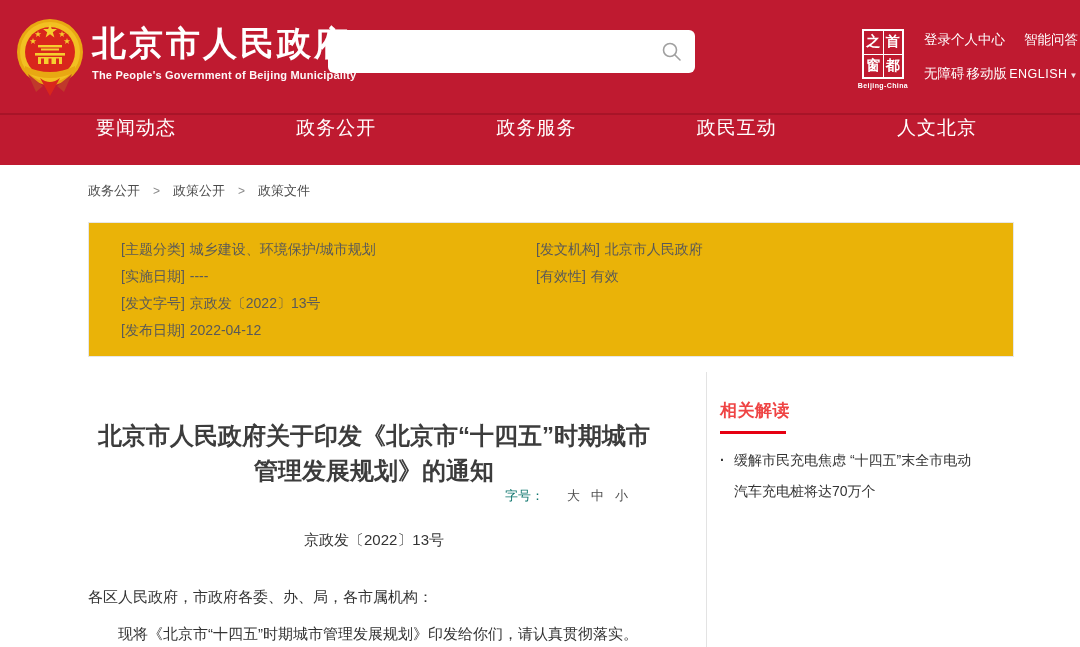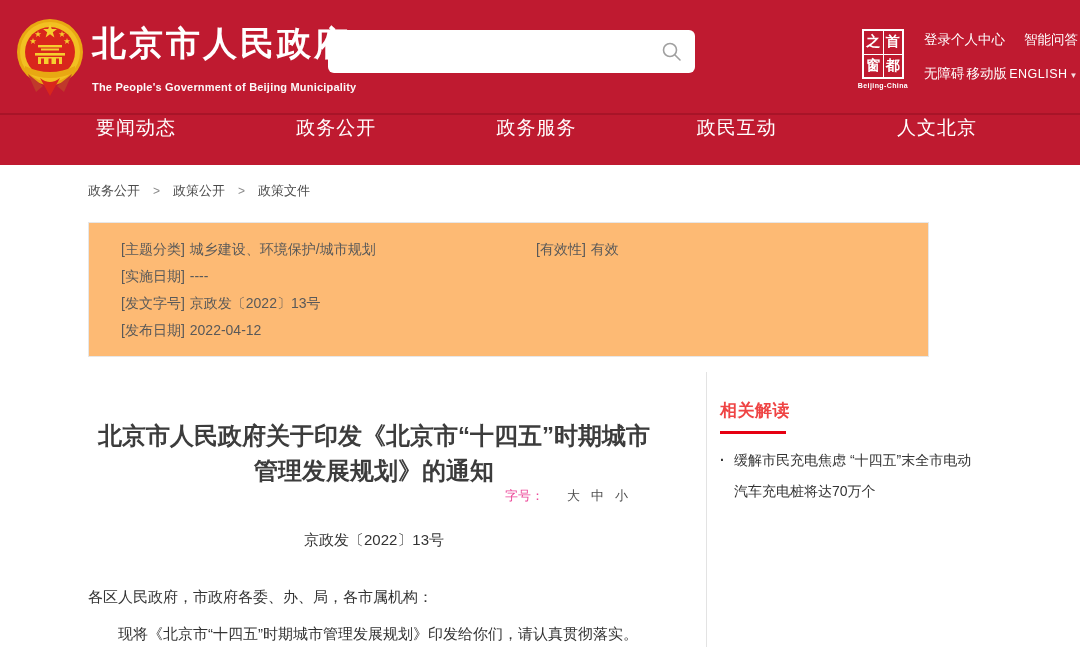--- a/index.html
+++ b/index.html
@@ -6,21 +6,21 @@
   html,body { background:#ffffff; }
   .page {
     position:relative; width:1080px; height:647px; overflow:hidden;
     background:#ffffff; font-family:"Liberation Sans", sans-serif;
   }
   
   .header { position:absolute; left:0; top:0; width:1080px; height:113px; background:#bf1a30; }
   .emblem { position:absolute; left:16px; top:14px; width:68px; height:84px; cursor:pointer; }
   .site-titles { position:absolute; left:92px; top:24px; color:#ffffff; cursor:pointer; }
   .site-title { font-size:34px; font-weight:bold; letter-spacing:3px; line-height:38px; }
-  .site-subtitle { font-size:11px; margin-top:19px; letter-spacing:0.2px; font-weight:bold; opacity:0.97; }
+  .site-subtitle { font-size:11px; margin-top:7px; letter-spacing:0.2px; font-weight:bold; opacity:0.97; }
   .search-box { position:absolute; left:328px; top:30px; width:367px; height:43px; background:#ffffff; border-radius:6px; }
   .search-input { position:absolute; left:14px; top:0; width:320px; height:43px; border:none; outline:none; background:transparent; font-size:15px; color:#333; }
   .search-btn { position:absolute; right:12px; top:10px; width:23px; height:23px; border:none; background:transparent; cursor:pointer; padding:0; }
   .seal { position:absolute; left:862px; top:29px; width:42px; height:50px; border:2px solid #ffffff; background:#ffffff; display:grid; grid-template-columns:1fr 1fr; grid-template-rows:1fr 1fr; gap:1px; cursor:pointer; }
   .seal-cell { background:#bf1a30; color:#ffffff; display:flex; align-items:center; justify-content:center; font-size:14px; font-weight:bold; font-family:"Liberation Serif", serif; }
   .seal-caption { position:absolute; left:856px; top:82px; width:54px; text-align:center; color:#ffffff; font-size:7px; font-weight:bold; letter-spacing:0.4px; }
   .header-links { position:absolute; left:924px; top:31px; width:154px; color:#ffffff; }
   .hl-row { display:flex; justify-content:space-between; align-items:center; font-size:13.5px; }
   .hl-row + .hl-row { margin-top:16px; }
   .hl-link { cursor:pointer; white-space:nowrap; }
@@ -28,31 +28,31 @@
   .caret { font-size:8px; margin-left:2px; opacity:0.85; }
   
   .nav { position:absolute; left:0; top:113px; width:1080px; height:52px; background:#bf1a30; border-top:2px solid #a81428; }
   .nav-inner { position:absolute; left:88px; top:0; width:897px; height:50px; display:flex; justify-content:space-between; }
   .nav-item { color:#ffffff; font-size:19px; letter-spacing:1px; cursor:pointer; padding:0 8px; }
   
   .breadcrumb { position:absolute; left:88px; top:182px; display:flex; align-items:center; gap:13px; font-size:13px; color:#4c4c4c; }
   .bc-item { cursor:pointer; }
   .bc-sep { color:#8a8a8a; font-size:12px; }
   
-  .meta-box { position:absolute; left:88px; top:222px; width:841px; height:135px; border:1px solid #e7e7e7; background:#fdba74; }
+  .meta-box { position:absolute; left:88px; top:222px; width:926px; height:135px; border:1px solid #e7e7e7; background:#eab308; }
   .meta-col { position:absolute; top:13px; }
   .meta-col-left { left:32px; }
   .meta-col-right { left:447px; }
   .meta-row { height:27px; line-height:27px; font-size:14px; color:#595959; white-space:nowrap; }
   .meta-label { margin-right:5px; }
   
   .article-title-wrap { position:absolute; left:88px; top:385px; width:572px;margin-top:33px; }
   .article-title { max-width:552px; margin:0 auto; text-align:center; font-size:24px; line-height:35px; font-weight:600; color:#3c3c3c; }
   .font-size-row { position:absolute; left:88px; top:487px; width:540px; text-align:right; font-size:13px; }
-  .fs-label { color:#ec4899; margin-right:12px;margin-top:40px; }
+  .fs-label { color:#0f766e; margin-right:12px;margin-top:40px; }
   .fs-size { color:#4d4d4d; margin-left:11px; cursor:pointer; }
   .doc-number { position:absolute; left:88px; top:531px; width:572px; text-align:center; font-size:15px; color:#333333; }
   .para { position:absolute; left:88px; width:612px; font-size:15px; color:#333333; line-height:22px; }
   .para-1 { top:586px; }
   .para-2 { top:623px; text-indent:2em; }
   
   .v-divider { position:absolute; left:706px; top:372px; width:1px; height:275px; background:#e3e3e3; }
   .sidebar { position:absolute; left:720px; top:399px; width:266px; }
   .sidebar-title { font-size:17px; font-weight:bold; color:#ef4444; letter-spacing:0.5px; }
   .sidebar-underline { width:66px; height:3px; background:#e60012; margin-top:9px; }
@@ -146,20 +146,21 @@
   </div>
 
   <div class="meta-box">
     <div class="meta-col meta-col-left">
       <div class="meta-row"><span class="meta-label">[主题分类]</span><span>城乡建设、环境保护/城市规划</span></div>
       <div class="meta-row"><span class="meta-label">[实施日期]</span><span>----</span></div>
       <div class="meta-row"><span class="meta-label">[发文字号]</span><span>京政发〔2022〕13号</span></div>
       <div class="meta-row"><span class="meta-label">[发布日期]</span><span>2022-04-12</span></div>
     </div>
     <div class="meta-col meta-col-right">
+      <div class="meta-row"><span class="meta-label">[发文机构]</span><span>北京市人民政府</span></div>
       <div class="meta-row"><span class="meta-label">[有效性]</span><span>有效</span></div>
     </div>
   </div>
 
   <div class="article-title-wrap">
     <h1 class="article-title">北京市人民政府关于印发《北京市“十四五”时期城市管理发展规划》的通知</h1>
   </div>
 
   <div class="font-size-row">
     <span class="fs-label">字号：</span><span class="fs-size">大</span><span class="fs-size">中</span><span class="fs-size">小</span>

